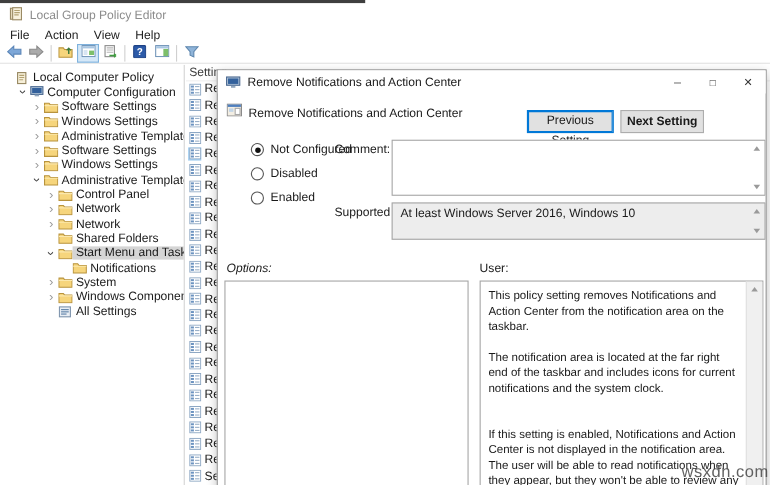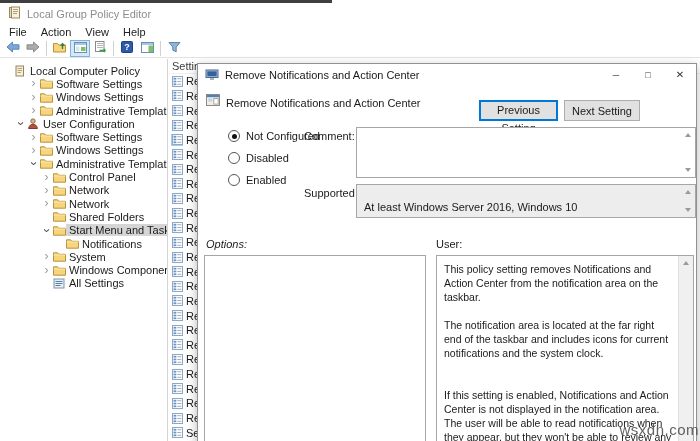--- a/index.html
+++ b/index.html
@@ -38,31 +38,31 @@
   #dialog { position:absolute; left:197px; top:63px; width:500px; height:420px; background:#fff; border:1px solid #919191; box-shadow:0 3px 10px rgba(0,0,0,.28); }
   #dlg-titlebar { position:absolute; left:0; top:0; width:100%; height:21px; background:#fff; display:flex; align-items:center; }
   #dlg-titlebar .dicon { margin:0 6px 0 7px; display:flex; }
   #dlg-caption-buttons { margin-left:auto; display:flex; height:21px; }
   .capbtn { width:32px; height:21px; display:flex; align-items:center; justify-content:center; font-size:9px; color:#333; }
   .capbtn.close { font-size:10px; }
   #dlg-heading-icon { position:absolute; left:8px; top:30px; }
   #dlg-heading { position:absolute; left:28px; top:33px; font-size:11px; color:#1a1a1a; }
   .setbtn { position:absolute; top:36px; height:21px; background:#e1e1e1; border:1px solid #adadad; font-family:"Liberation Sans",sans-serif; font-size:11px; color:#1a1a1a; text-align:center; line-height:18px; }
   #btn-prev { left:281px; width:79px; border:1px solid #0078d7; box-shadow:inset 0 0 0 1px #0078d7; }
-  #btn-next { left:366px; width:76px; }
+  #btn-next { left:366px; width:76px;font-weight:bold; }
 
   #radio-group { position:absolute; left:30px; top:64px; }
   .radio-row { display:flex; align-items:center; height:16px; margin-bottom:6px; }
   .radio { width:12px; height:12px; border:1px solid #555; border-radius:50%; margin-right:6px; position:relative; background:#fff; flex:0 0 12px; }
   .radio.sel::after { content:""; position:absolute; left:2.5px; top:2.5px; width:5px; height:5px; border-radius:50%; background:#111; }
 
   #comment-label { position:absolute; left:106px; top:66px;text-align:center; }
   #comment-box { position:absolute; left:158px; top:63px; width:340px; height:51px; background:#fff; border:1px solid #a6a6a6; }
   #supported-label { position:absolute; left:106px; top:123px; }
-  #supported-box { position:absolute; left:158px; top:120px; width:340px; height:34px; background:#ededed; border:1px solid #a6a6a6; padding:16px 20px 0 7px; color:#1a1a1a; }
+  #supported-box { position:absolute; left:158px; top:120px; width:340px; height:34px; background:#ededed; border:1px solid #a6a6a6; padding:3px 20px 0 7px; color:#1a1a1a; }
 
   .tri-up, .tri-down { position:absolute; width:0; height:0; border-left:3.5px solid transparent; border-right:3.5px solid transparent; }
   .tri-up { border-bottom:4.5px solid #9a9a9a; }
   .tri-down { border-top:4.5px solid #9a9a9a; }
 
   #options-label { position:absolute; left:8px; top:174px;font-style:italic; }
   #help-label { position:absolute; left:238px; top:174px; }
   #options-box { position:absolute; left:6px; top:191px; width:222px; height:228px; background:#fff; border:1px solid #a6a6a6; }
   #help-box { position:absolute; left:238px; top:191px; width:258px; height:228px; background:#fff; border:1px solid #a6a6a6; }
   #help-text { position:absolute; left:0; top:0; right:16px; bottom:0; padding:6px 4px 0 7px; font-size:10.5px; line-height:14px; color:#1a1a1a; overflow:hidden; }
@@ -169,62 +169,63 @@
             <g stroke="#b3a273">
               <line x1="3.5" y1="3.5" x2="8" y2="3.5"></line>
               <line x1="3.5" y1="5.5" x2="8" y2="5.5"></line>
               <line x1="3.5" y1="7.5" x2="7" y2="7.5"></line>
             </g>
           </svg>
         </span>
         <span class="tlabel">Local Computer Policy</span>
       </div>
       <div class="trow">
-        <span style="width: 28px; flex: 0 0 auto;"></span>
-        <span class="exp">›</span>
-        <span class="ticon">
-          <svg width="13" height="11" viewBox="0 0 13 11">
-            <path d="M0.5 1.8 H4.6 L5.8 3.3 H12.5 V10.2 H0.5 Z" fill="#f6d57c" stroke="#b8933d"></path>
-            <path d="M0.5 4 H12.5" stroke="#fbe8ad"></path>
-          </svg>
-        </span>
-        <span class="tlabel">Software Settings</span>
-      </div>
-      <div class="trow">
-        <span style="width: 28px; flex: 0 0 auto;"></span>
-        <span class="exp">›</span>
-        <span class="ticon">
-          <svg width="13" height="11" viewBox="0 0 13 11">
-            <path d="M0.5 1.8 H4.6 L5.8 3.3 H12.5 V10.2 H0.5 Z" fill="#f6d57c" stroke="#b8933d"></path>
-            <path d="M0.5 4 H12.5" stroke="#fbe8ad"></path>
-          </svg>
-        </span>
-        <span class="tlabel">Windows Settings</span>
-      </div>
-      <div class="trow">
-        <span style="width: 28px; flex: 0 0 auto;"></span>
-        <span class="exp">›</span>
-        <span class="ticon">
-          <svg width="13" height="11" viewBox="0 0 13 11">
-            <path d="M0.5 1.8 H4.6 L5.8 3.3 H12.5 V10.2 H0.5 Z" fill="#f6d57c" stroke="#b8933d"></path>
-            <path d="M0.5 4 H12.5" stroke="#fbe8ad"></path>
-          </svg>
-        </span>
-        <span class="tlabel">Administrative Templates</span>
-      </div>
-      <div class="trow">
         <span style="width: 15px; flex: 0 0 auto;"></span>
         <span class="exp expanded">›</span>
         <span class="ticon">
-          <svg width="12" height="11" viewBox="0 0 12 11">
-            <circle cx="6" cy="3.1" r="2.2" fill="#dcb68e" stroke="#8a6b4f"></circle>
-            <path d="M1.6 10.5 C2 7.6 3.8 6.3 6 6.3 C8.2 6.3 10 7.6 10.4 10.5 Z" fill="#b5523b" stroke="#7d3a2a"></path>
-          </svg>
-        </span>
-        <span class="tlabel">User Configuration</span>
+          <svg width="13" height="11" viewBox="0 0 13 11">
+            <rect x="1" y="0.8" width="11" height="7" fill="#b6c9dd" stroke="#49678f"></rect>
+            <rect x="2.2" y="2" width="8.6" height="4.6" fill="#33619c"></rect>
+            <rect x="4.5" y="8" width="4" height="1.6" fill="#8fa5bd"></rect>
+          </svg>
+        </span>
+        <span class="tlabel">Computer Configuration</span>
+      </div>
+      <div class="trow">
+        <span style="width: 28px; flex: 0 0 auto;"></span>
+        <span class="exp">›</span>
+        <span class="ticon">
+          <svg width="13" height="11" viewBox="0 0 13 11">
+            <path d="M0.5 1.8 H4.6 L5.8 3.3 H12.5 V10.2 H0.5 Z" fill="#f6d57c" stroke="#b8933d"></path>
+            <path d="M0.5 4 H12.5" stroke="#fbe8ad"></path>
+          </svg>
+        </span>
+        <span class="tlabel">Software Settings</span>
+      </div>
+      <div class="trow">
+        <span style="width: 28px; flex: 0 0 auto;"></span>
+        <span class="exp">›</span>
+        <span class="ticon">
+          <svg width="13" height="11" viewBox="0 0 13 11">
+            <path d="M0.5 1.8 H4.6 L5.8 3.3 H12.5 V10.2 H0.5 Z" fill="#f6d57c" stroke="#b8933d"></path>
+            <path d="M0.5 4 H12.5" stroke="#fbe8ad"></path>
+          </svg>
+        </span>
+        <span class="tlabel">Windows Settings</span>
+      </div>
+      <div class="trow">
+        <span style="width: 28px; flex: 0 0 auto;"></span>
+        <span class="exp">›</span>
+        <span class="ticon">
+          <svg width="13" height="11" viewBox="0 0 13 11">
+            <path d="M0.5 1.8 H4.6 L5.8 3.3 H12.5 V10.2 H0.5 Z" fill="#f6d57c" stroke="#b8933d"></path>
+            <path d="M0.5 4 H12.5" stroke="#fbe8ad"></path>
+          </svg>
+        </span>
+        <span class="tlabel">Administrative Templates</span>
       </div>
       <div class="trow">
         <span style="width: 28px; flex: 0 0 auto;"></span>
         <span class="exp">›</span>
         <span class="ticon">
           <svg width="13" height="11" viewBox="0 0 13 11">
             <path d="M0.5 1.8 H4.6 L5.8 3.3 H12.5 V10.2 H0.5 Z" fill="#f6d57c" stroke="#b8933d"></path>
             <path d="M0.5 4 H12.5" stroke="#fbe8ad"></path>
           </svg>
         </span>

